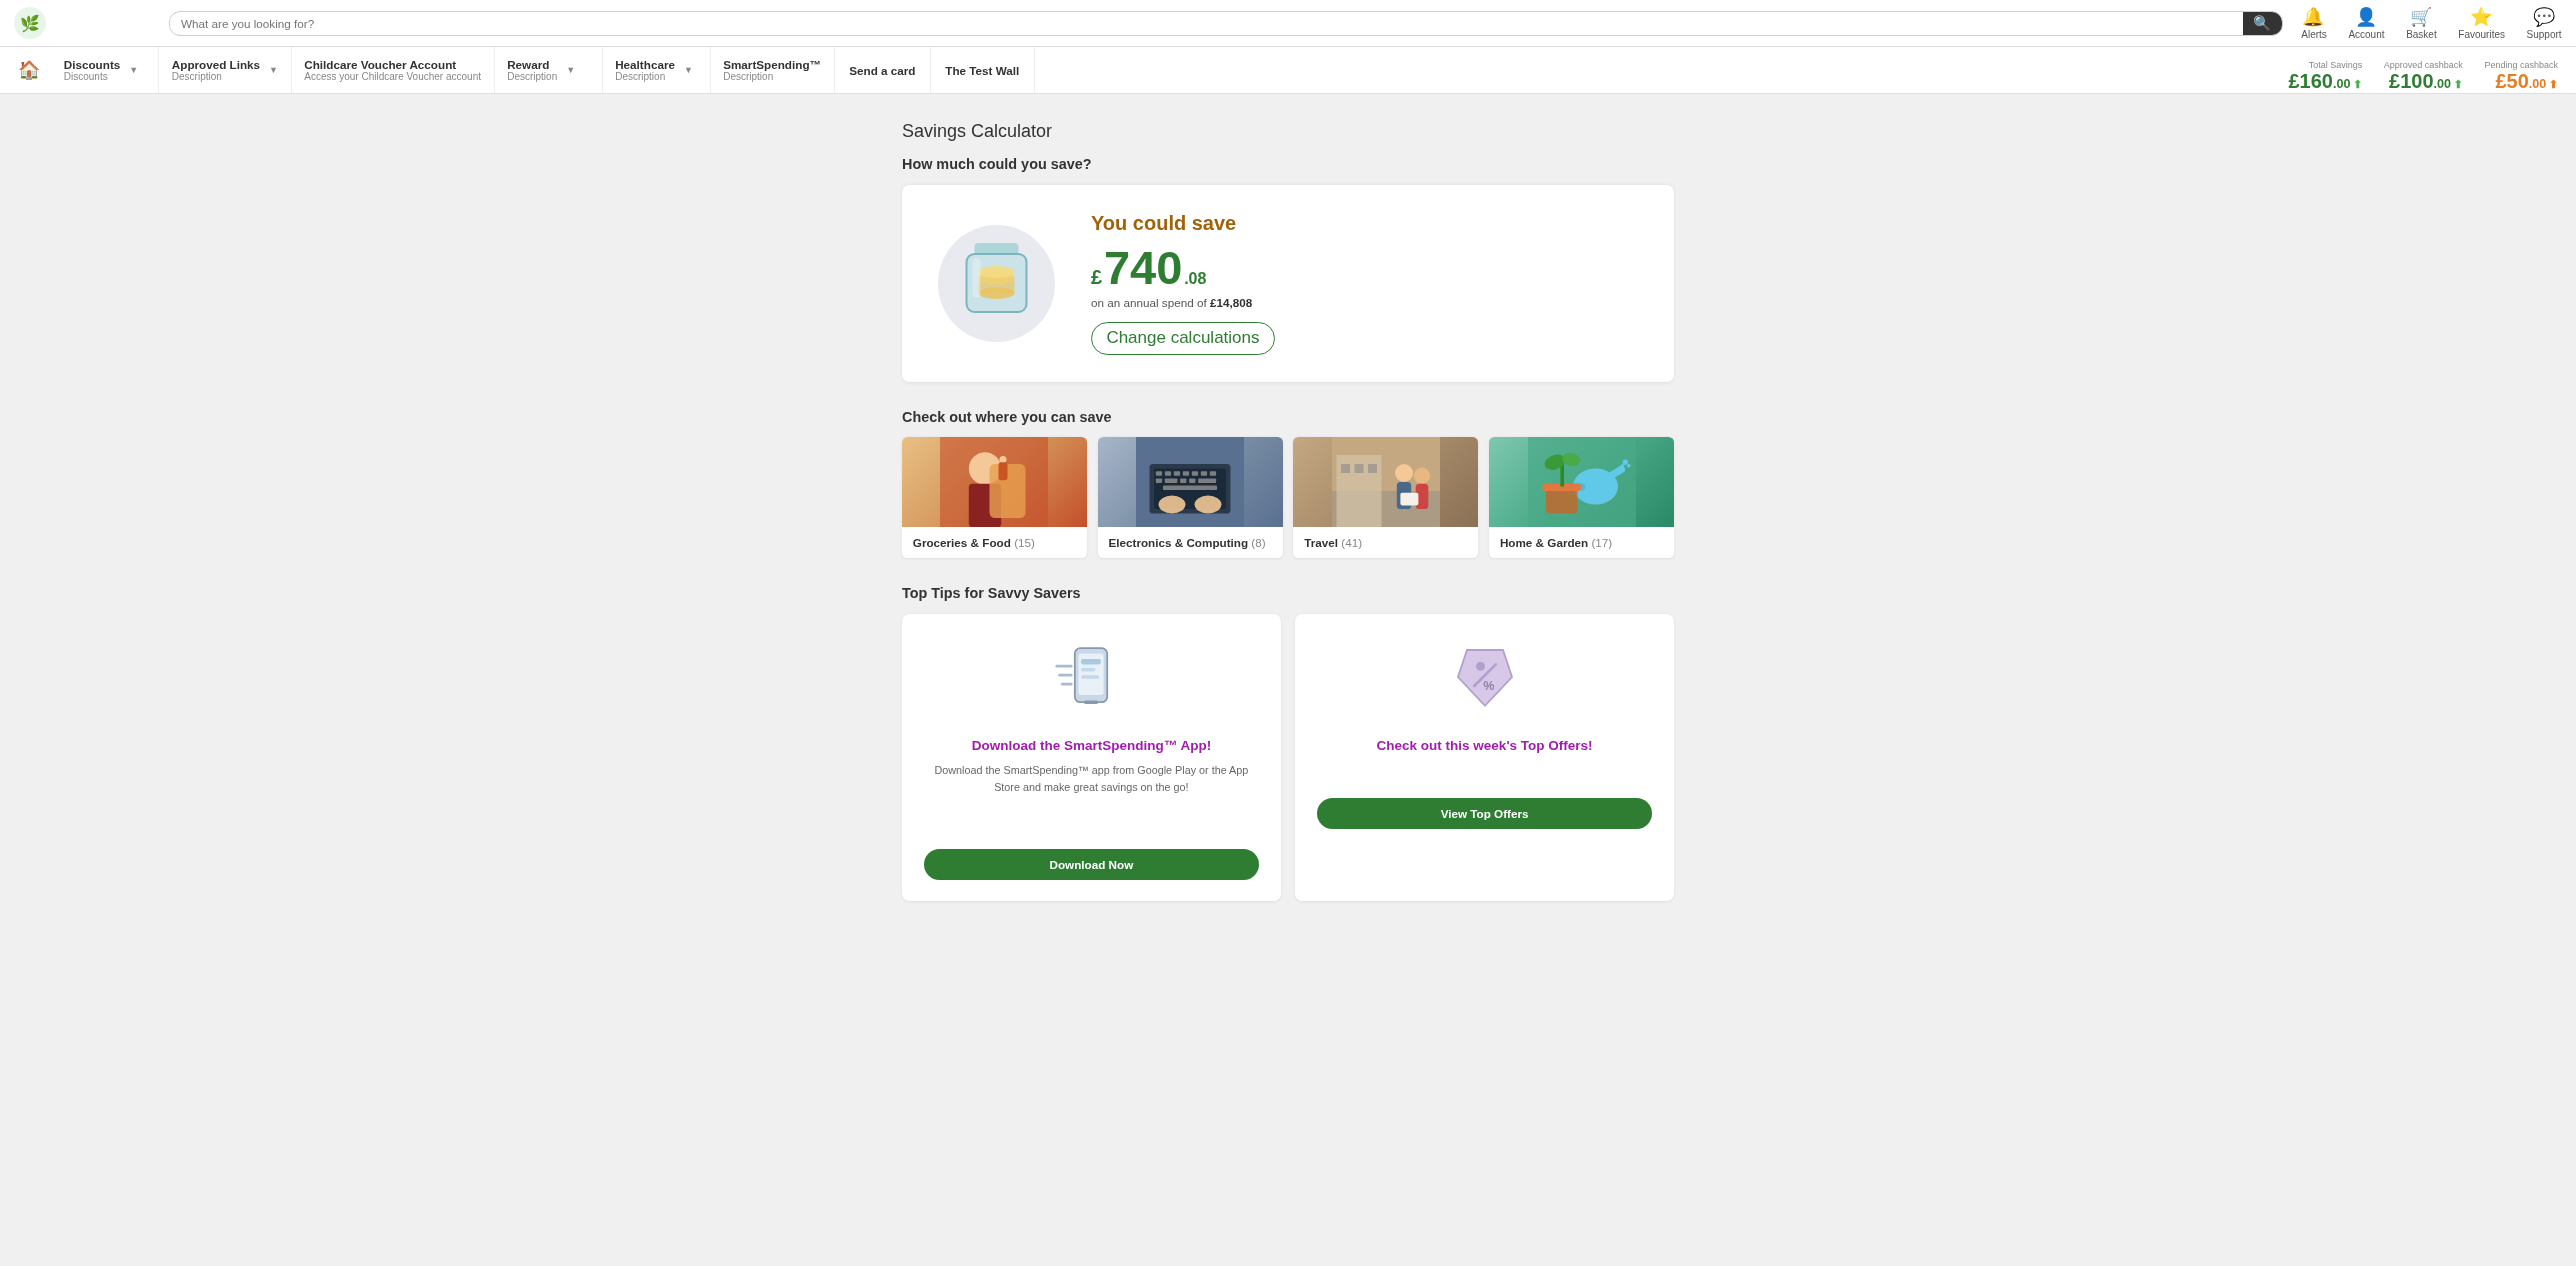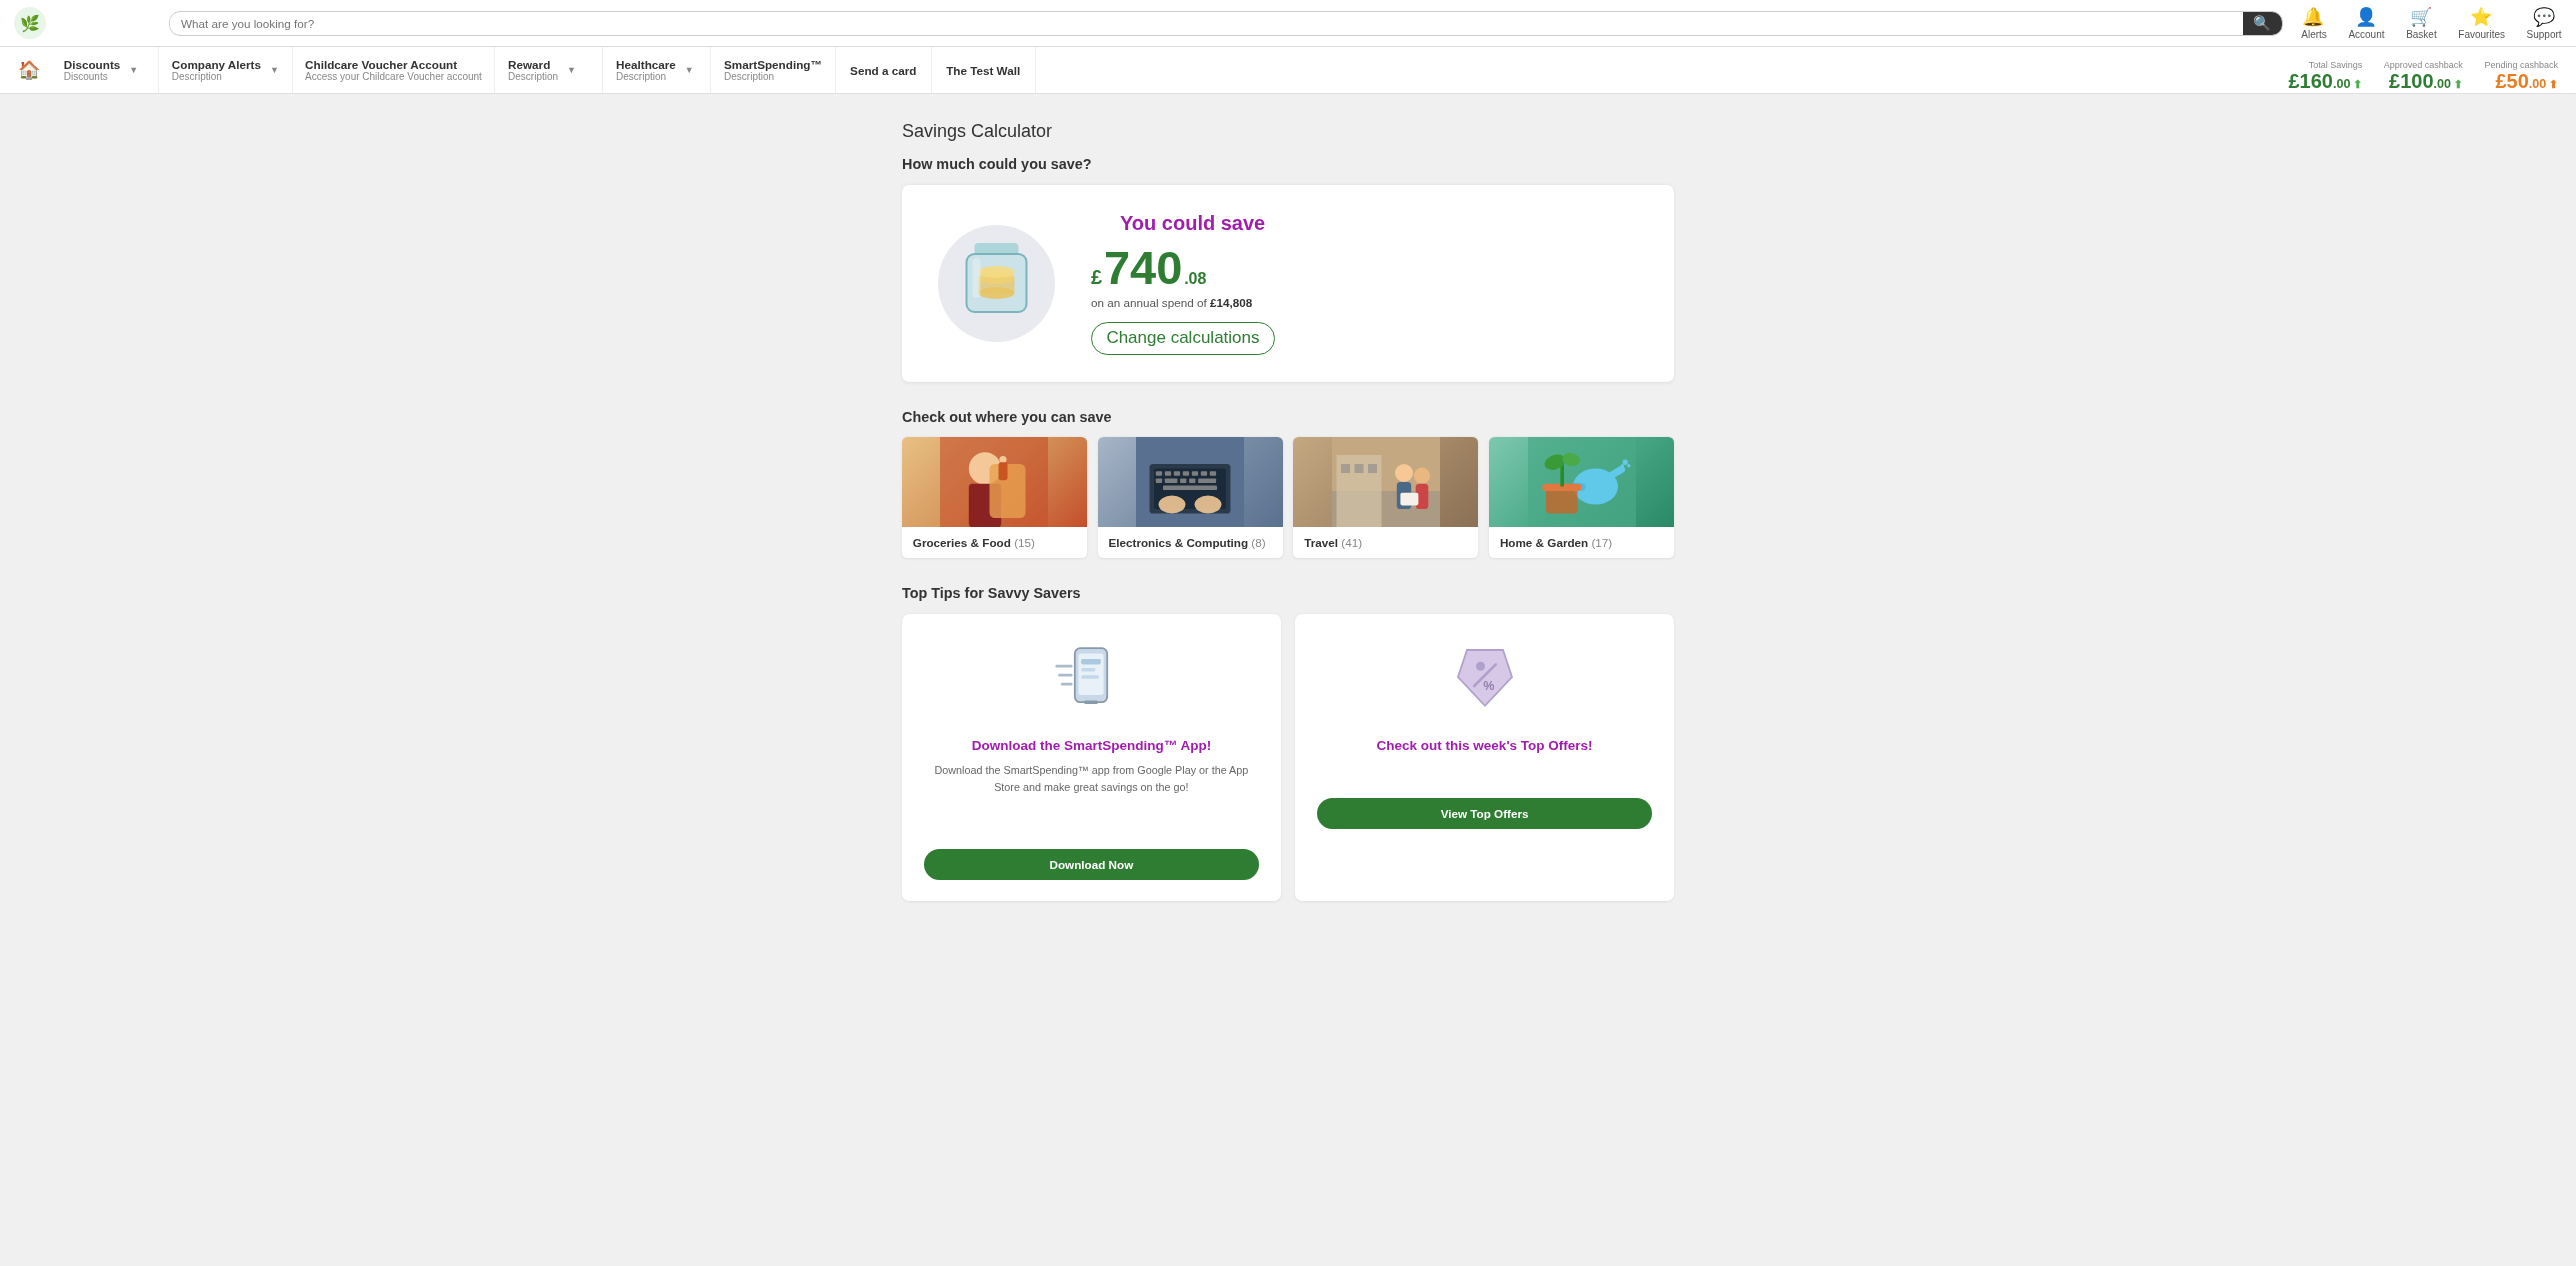--- a/index.html
+++ b/index.html
@@ -182,23 +182,22 @@
       display: flex;
       align-items: center;
       justify-content: center;
       font-size: 57px;
       flex-shrink: 0;
     }
     .savings-text { flex: 1; }
     .savings-text .you-could-save {
       font-size: 20px;
       font-weight: bold;
-      color: #a21caf;
+      color: #a16207;
       margin-bottom: 9px;
-      margin-left: 29px;
     }
     .savings-amount-big {
       display: flex;
       align-items: baseline;
       gap: 1.8px;
       margin-bottom: 5.4px;
     }
     .savings-amount-big .pound-sym { font-size: 20px; color: #2e7d32; font-weight: bold; }
     .savings-amount-big .big-num { font-size: 47px; color: #2e7d32; font-weight: bold; line-height: 1; }
     .savings-amount-big .small-dec { font-size: 16px; color: #2e7d32; font-weight: bold; }
@@ -358,21 +357,21 @@
   <div class="nav-item">
     <div class="nav-item-content">
       <span class="nav-item-title">Discounts</span>
       <span class="nav-item-desc">Discounts</span>
     </div>
     <span class="nav-item-chevron">▼</span>
   </div>
 
   <div class="nav-item">
     <div class="nav-item-content">
-      <span class="nav-item-title">Company Alerts</span>
+      <span class="nav-item-title">Approved Links</span>
       <span class="nav-item-desc">Description</span>
     </div>
     <span class="nav-item-chevron">▼</span>
   </div>
 
   <div class="nav-item" style="min-width:162px;">
     <div class="nav-item-content">
       <span class="nav-item-title">Childcare Voucher Account</span>
       <span class="nav-item-desc">Access your Childcare Voucher account</span>
     </div>

